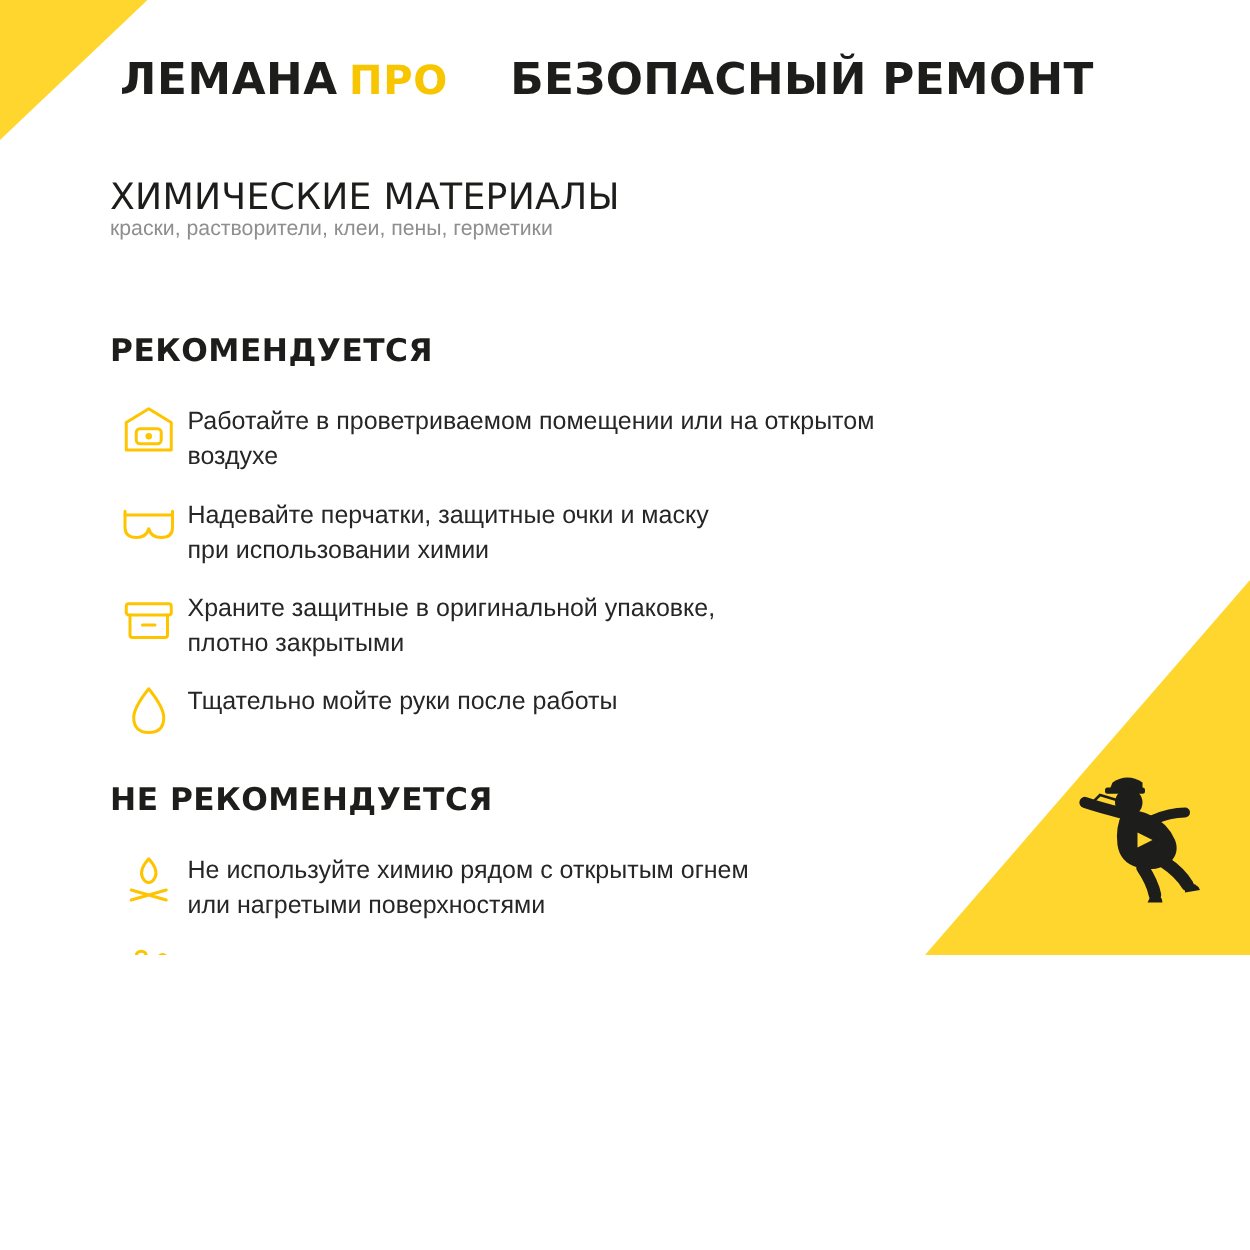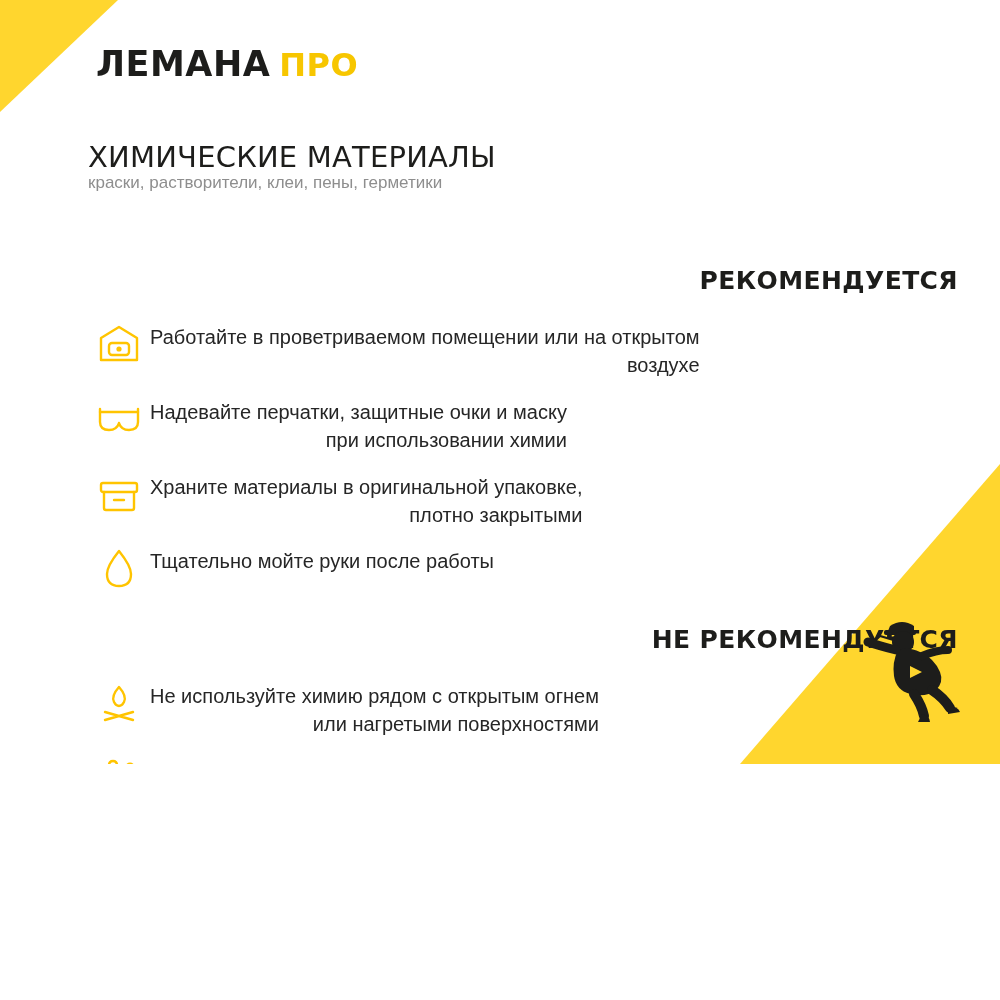--- a/index.html
+++ b/index.html
@@ -95,21 +95,20 @@
     font-size: 17px;
     color: #8e8e8e;
     font-family: "Liberation Sans", sans-serif;
   }
 
   
   .section {
     position: absolute;
     left: 88px;
     width: 870px;
-    text-align: right;
   }
   .section-recommended { top: 266px; }
   .section-not-recommended { top: 625px; }
 
   .section-heading {
     font-size: 25px;
     font-weight: bold;
     color: #1d1d1b;
     letter-spacing: 0.4px;
     font-family: "DejaVu Sans", sans-serif;
@@ -153,20 +152,21 @@
 <div class="poster">
 
   <div class="corner-tl"></div>
   <div class="corner-br"></div>
 
   <div class="header">
     <div class="logo">
       <span class="logo-main">ЛЕМАНА</span>
       <span class="logo-pro">ПРО</span>
     </div>
+    <div class="header-title">БЕЗОПАСНЫЙ РЕМОНТ</div>
   </div>
 
   <div class="title-block">
     <h1 class="main-title">ХИМИЧЕСКИЕ МАТЕРИАЛЫ</h1>
     <div class="subtitle">краски, растворители, клеи, пены, герметики</div>
   </div>
 
   <div class="section section-recommended">
     <div class="section-heading">РЕКОМЕНДУЕТСЯ</div>
 
@@ -194,21 +194,21 @@
     </div>
 
     <div class="item">
       <span class="item-icon">
         <svg width="44" height="36" viewBox="0 0 44 36" fill="none" stroke="#FFC400" stroke-width="2.4" stroke-linecap="round" stroke-linejoin="round">
           <rect x="4" y="6" width="36" height="9" rx="2"></rect>
           <path d="M7 15 L7 31 Q7 33 9 33 L35 33 Q37 33 37 31 L37 15"></path>
           <path d="M17 23 L27 23"></path>
         </svg>
       </span>
-      <span class="item-text">Храните материалы в оригинальной упаковке,
+      <span class="item-text">Храните защитные в оригинальной упаковке,
 плотно закрытыми</span>
     </div>
 
     <div class="item">
       <span class="item-icon">
         <svg width="34" height="44" viewBox="0 0 34 44" fill="none" stroke="#FFC400" stroke-width="2.4" stroke-linecap="round" stroke-linejoin="round">
           <path d="M17 4 Q29 19 29 27 Q29 39 17 39 Q5 39 5 27 Q5 19 17 4 Z"></path>
         </svg>
       </span>
       <span class="item-text">Тщательно мойте руки после работы</span>

